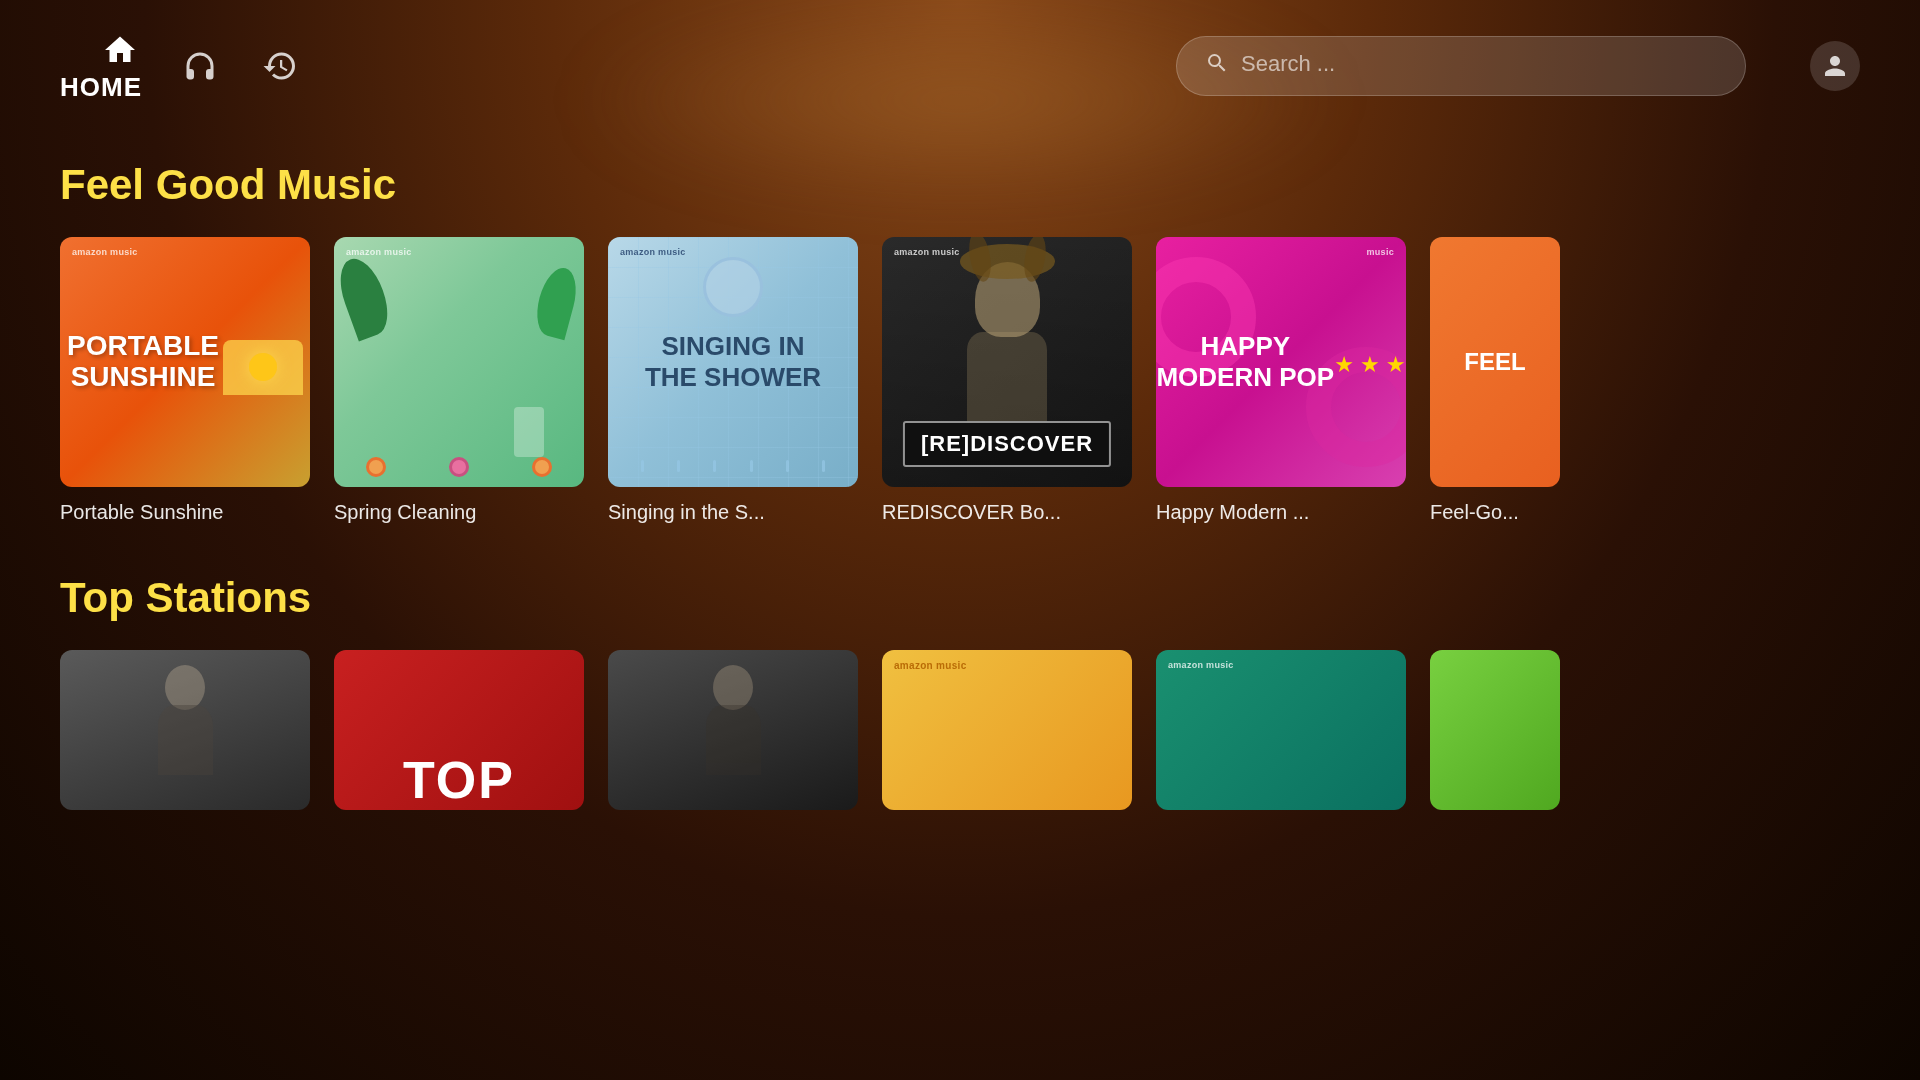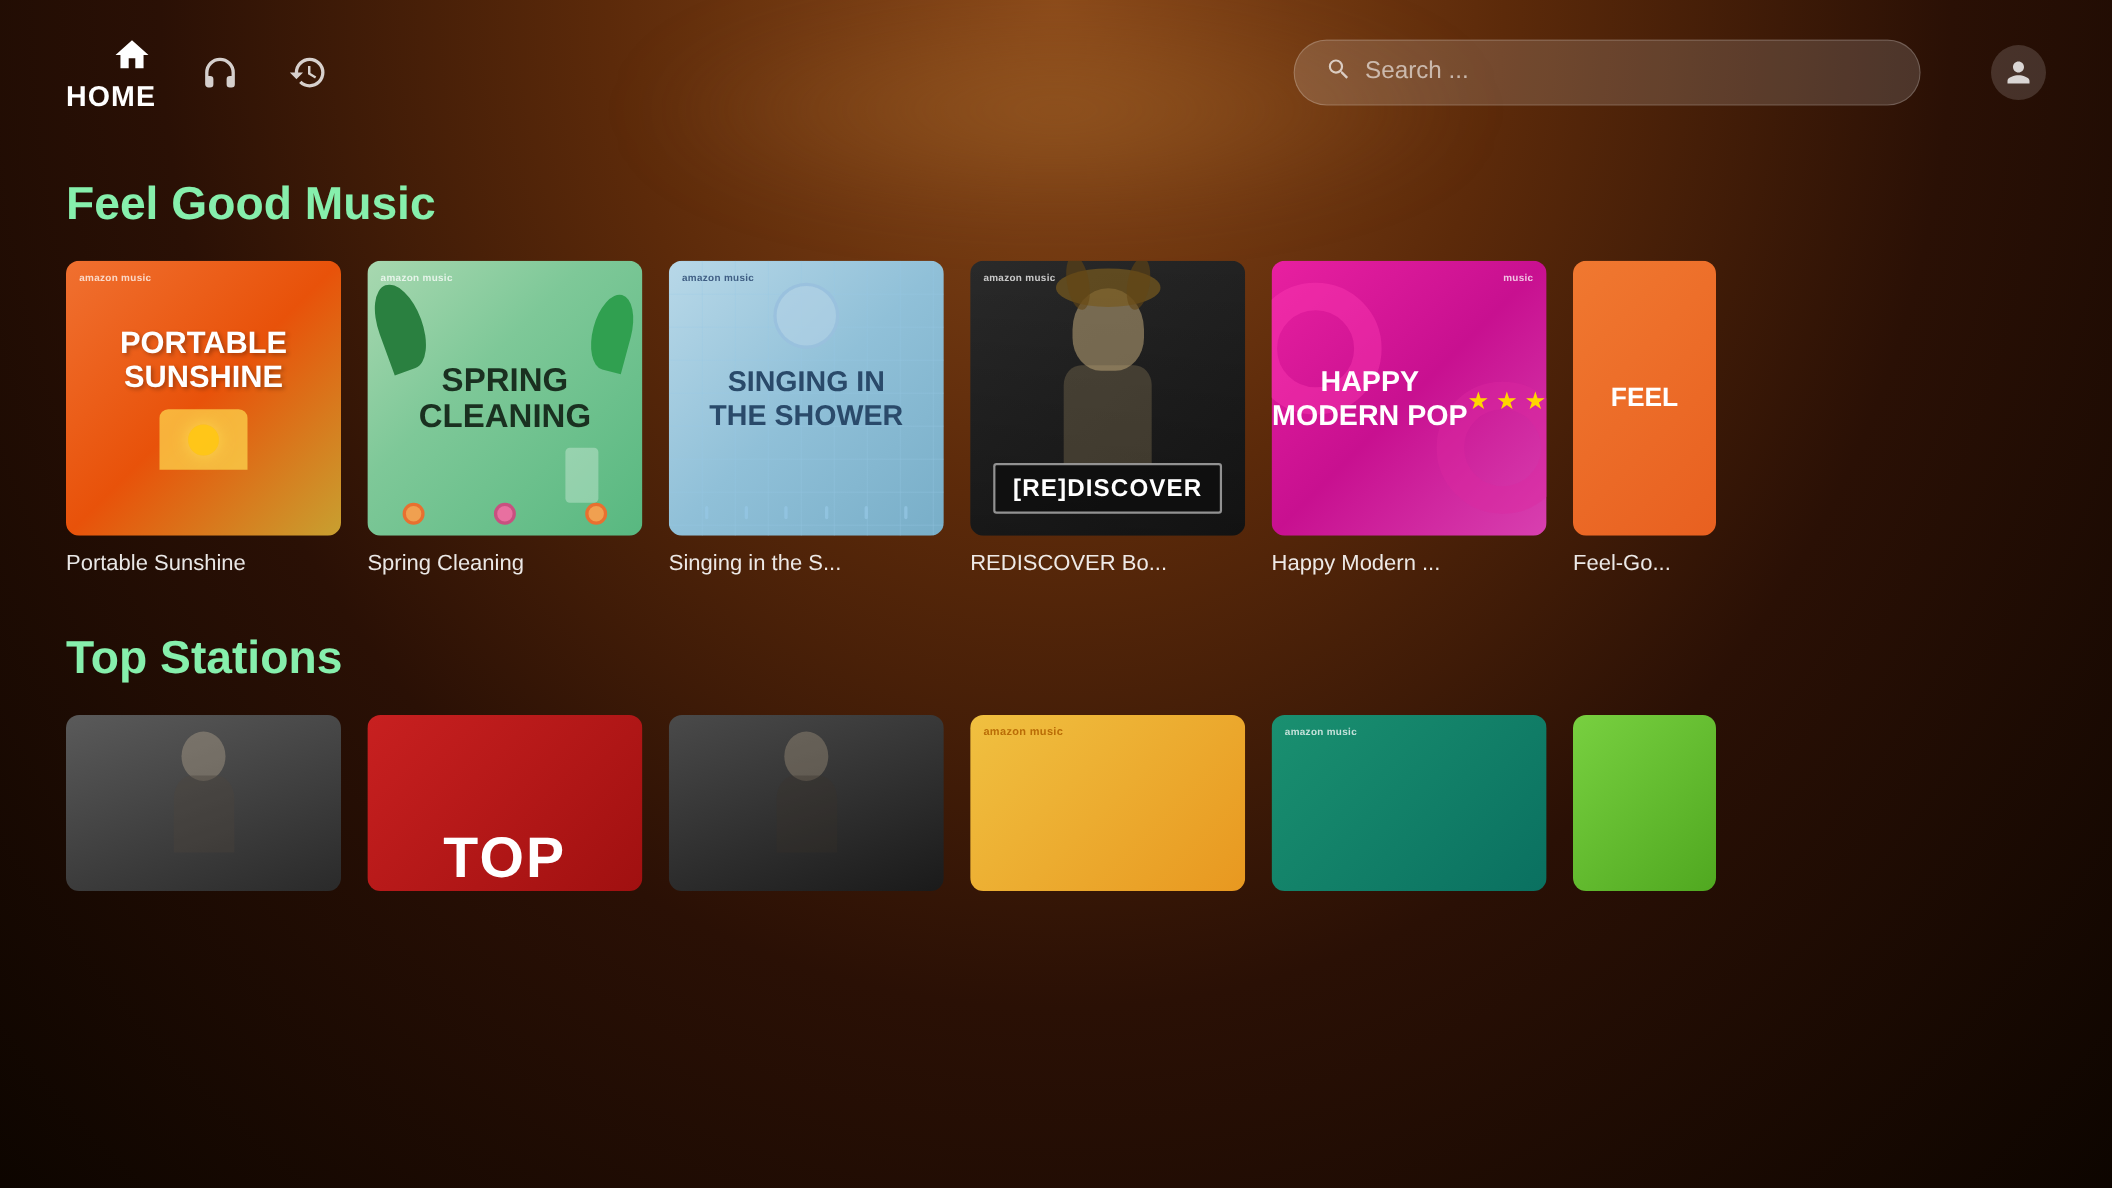--- a/index.html
+++ b/index.html
@@ -112,21 +112,21 @@
 
     
     .section {
       padding: 0 60px;
       margin-top: 30px;
     }
 
     .section-title {
       font-size: 42px;
       font-weight: 700;
-      color: #86efac;
+      color: #fde047;
       margin-bottom: 28px;
     }
 
     
     .cards-row {
       display: flex;
       gap: 24px;
       overflow: hidden;
     }
 
@@ -200,21 +200,20 @@
       right: 12px;
       font-size: 10px;
       color: rgba(255,255,255,0.8);
       font-weight: 600;
       letter-spacing: 0.5px;
     }
 
     
     .sunshine-art {
       display: flex;
-      flex-direction: column;
       align-items: center;
       justify-content: center;
       gap: 4px;
     }
 
     .sunshine-text-portable {
       font-size: 28px;
       font-weight: 900;
       color: white;
       text-align: center;
@@ -585,23 +584,20 @@
         </div>
         <div class="card-label">Portable Sunshine</div>
       </div>
 
       <div class="card card-spring-cleaning">
         <div class="card-image">
           <div class="card-image-inner">
             <span class="amazon-music-badge amz-logo">amazon music</span>
             <div class="leaf-left"></div>
             <div class="leaf-right"></div>
-            <div class="spring-art">
-              <div class="spring-text">SPRING<br>CLEANING</div>
-            </div>
 
             <div style="position:absolute;bottom:30px;right:40px;width:30px;height:50px;background:rgba(255,255,255,0.3);border-radius:4px;"></div>
 
             <div class="spring-flowers">
               <div class="flower"></div>
               <div class="flower" style="background:#e870a0;border-color:#c85080;"></div>
               <div class="flower"></div>
             </div>
           </div>
         </div>

